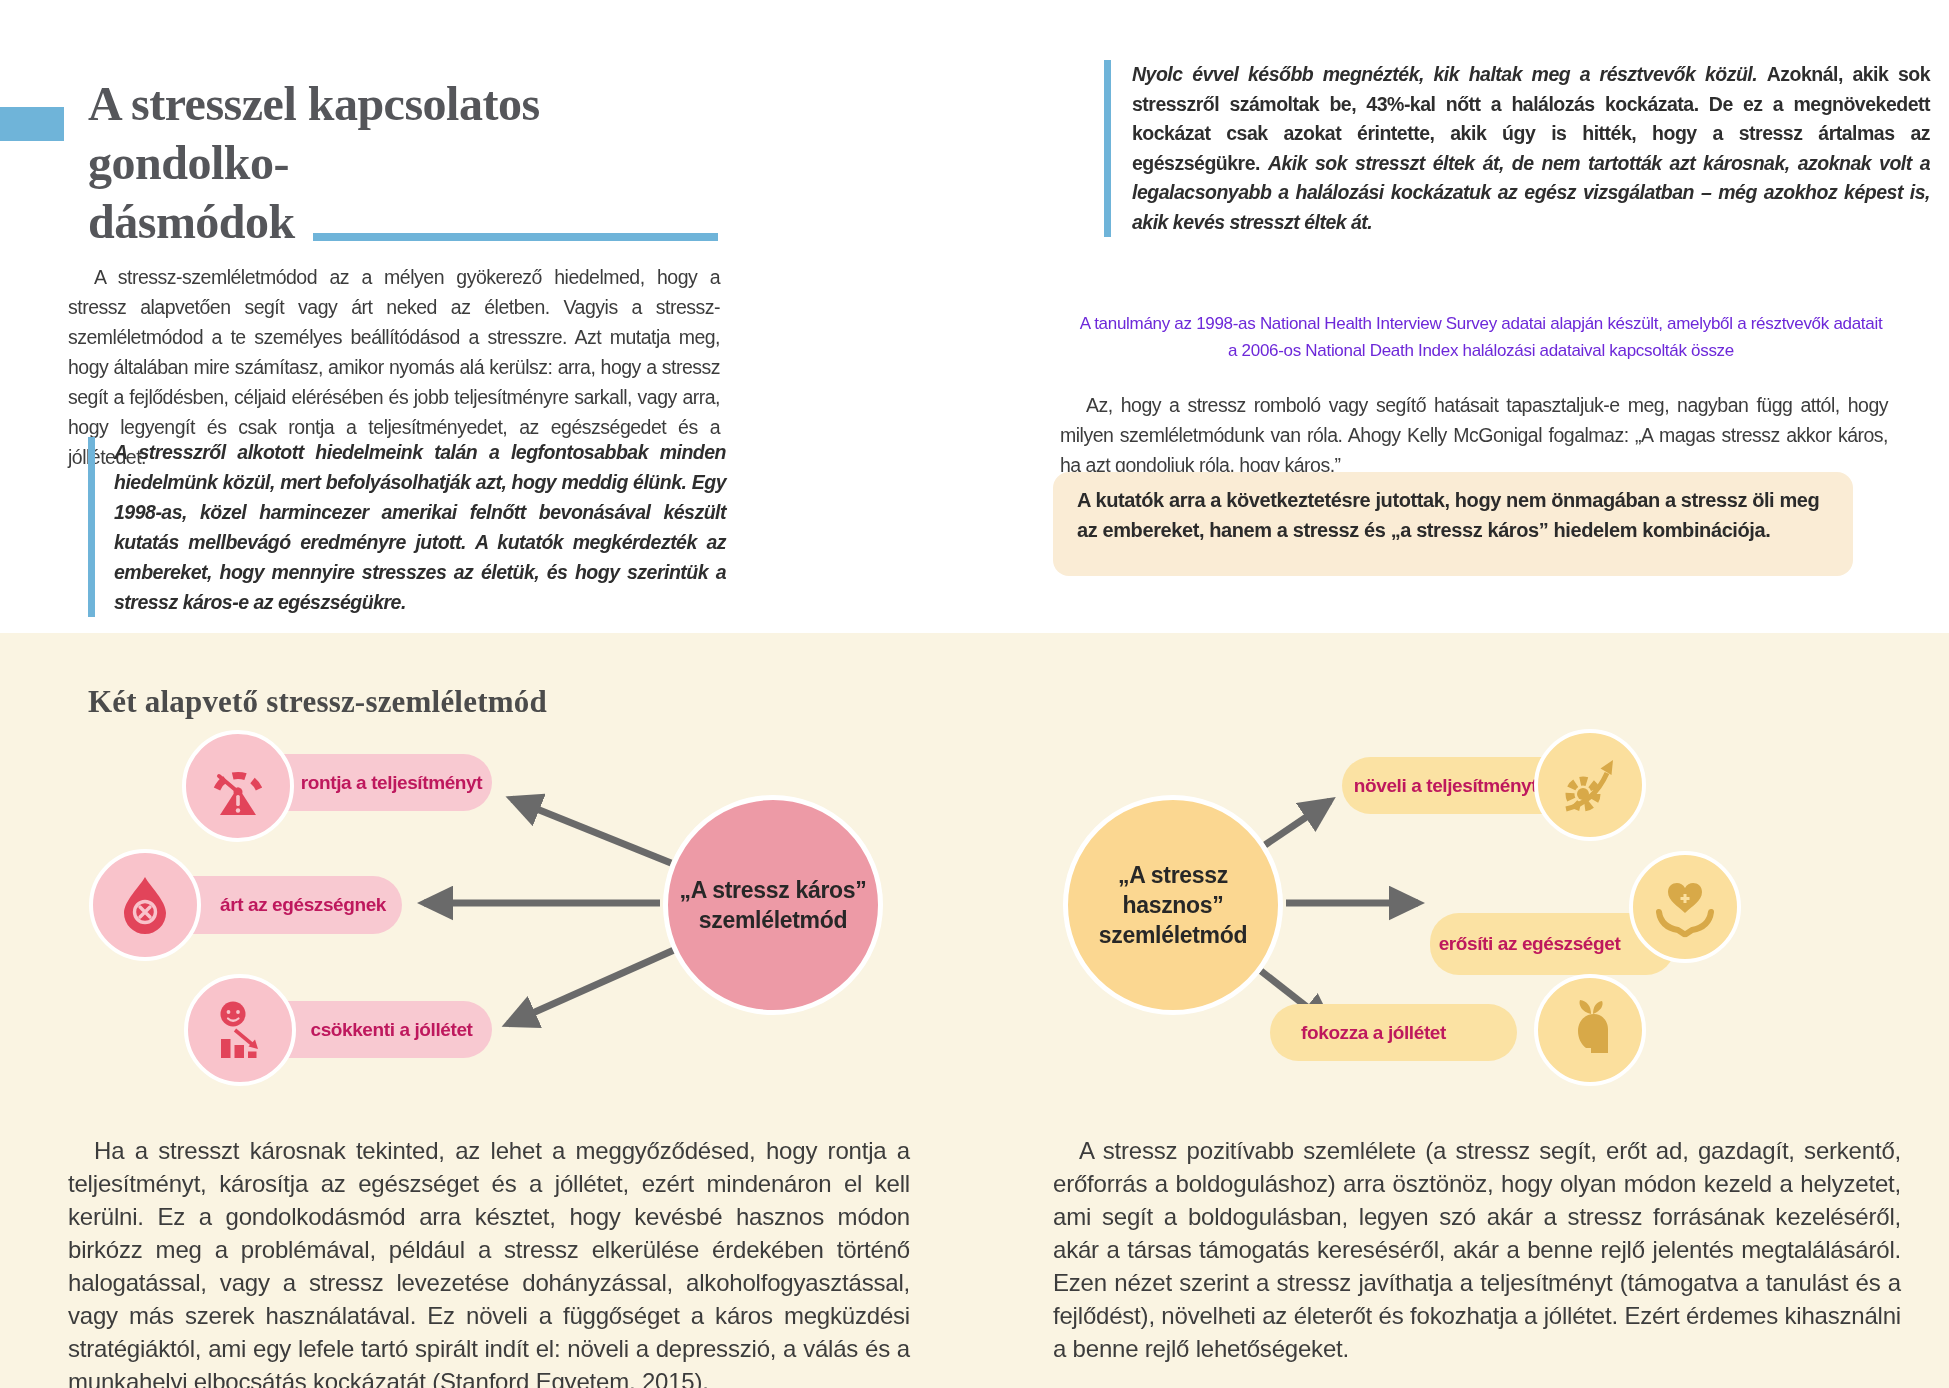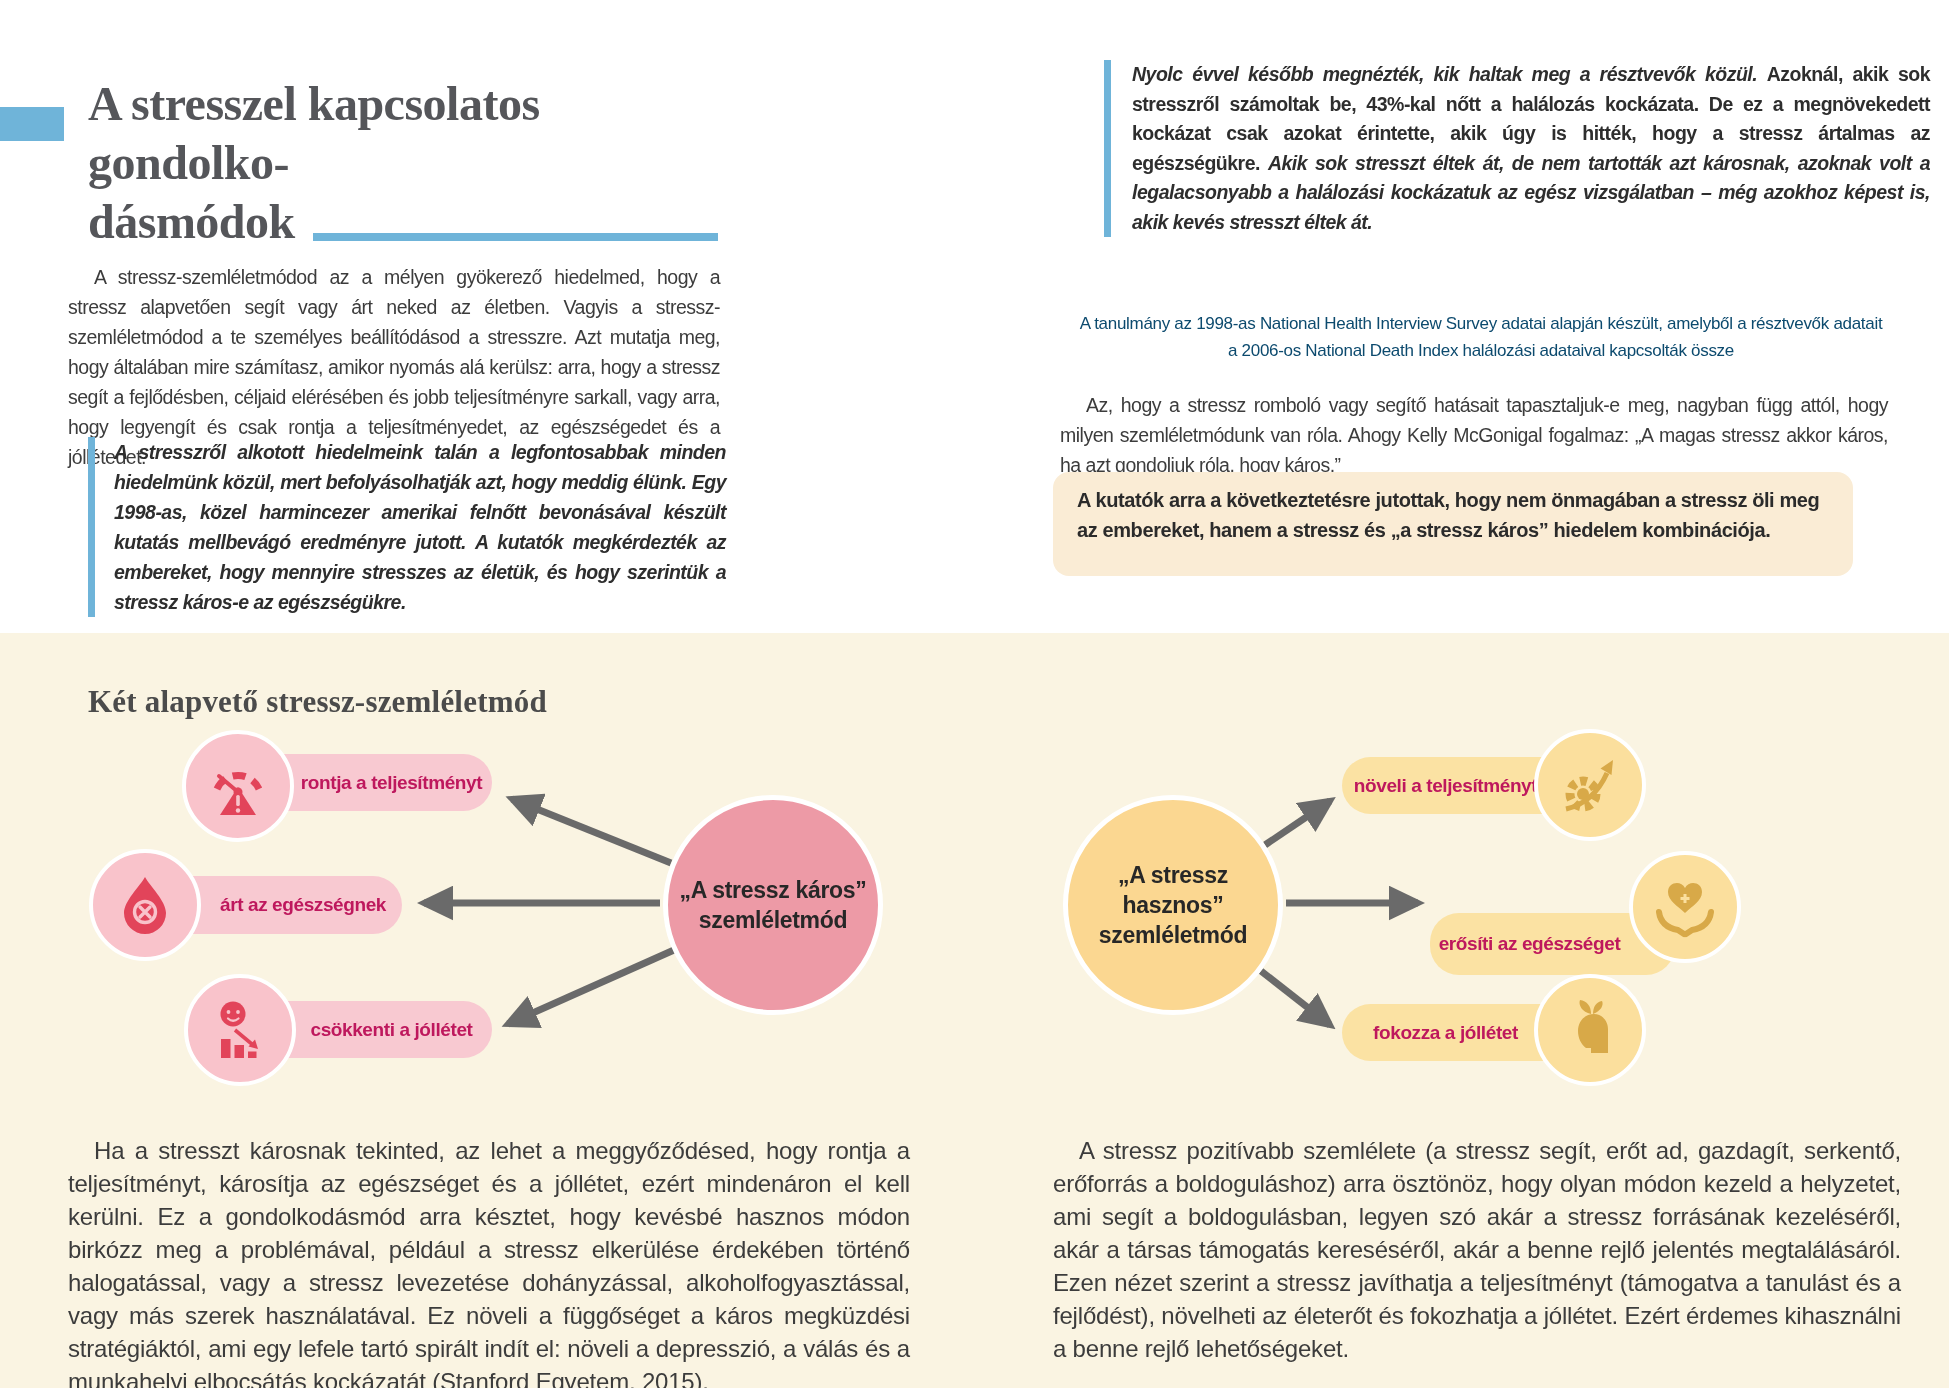--- a/index.html
+++ b/index.html
@@ -26,21 +26,21 @@
   .indent{text-indent:26px;}
   .intro{position:absolute;left:68px;top:242px;width:652px;}
 
   .quote{border-left:7px solid var(--accent,#6fb4d9);font-style:italic;font-weight:600;
     font-size:19.5px;line-height:30px;letter-spacing:-0.5px;text-align:justify;color:#2e2e2e;}
   .quote-left{position:absolute;left:88px;top:437px;width:612px;padding-left:19px;}
   .quote-right{position:absolute;left:1068px;top:60px;width:798px;padding-left:21px;line-height:29.5px;margin-left:36px;}
   .quote .rom{font-style:normal;}
 
   .study-caption{position:absolute;left:1075px;top:293px;width:812px;text-align:center;
-    font-size:17px;line-height:27px;letter-spacing:-0.3px;color:#0c4a6e;}
+    font-size:17px;line-height:27px;letter-spacing:-0.3px;color:#6d28d9;}
   .par-right{position:absolute;left:1060px;top:370px;width:828px;line-height:30px;}
   .conclusion-box{position:absolute;left:1053px;top:472px;width:752px;min-height:76px;
     background:var(--box-bg,#faecd5);border-radius:16px;padding:13px 24px 15px 24px;
     font-size:20px;line-height:30px;letter-spacing:-0.4px;font-weight:600;color:#2b2b2b;text-align:left;}
 
   
   .section-heading{position:absolute;left:88px;top:658px;font-family:"Liberation Serif",serif;
     font-weight:bold;font-size:31px;color:#4b4b4b;letter-spacing:0.2px;}
 
   .hub{position:absolute;width:220px;height:220px;border-radius:50%;border:5px solid #fff;
@@ -166,21 +166,21 @@
     <div>„A stressz hasznos”</div>
     <div>szemléletmód</div>
   </div>
 
   <div class="pill yellow" style="left:1342px;top:757px;width:247px;padding-right:40px;">
     <span>növeli a teljesítményt</span>
   </div>
   <div class="pill yellow" style="left:1430px;top:913px;width:245px;height:62px;padding-right:46px;">
     <span>erősíti az egészséget</span>
   </div>
-  <div class="pill yellow" style="left:1342px;top:1004px;width:247px;padding-right:40px;align-items:center;">
+  <div class="pill yellow" style="left:1270px;top:1004px;width:247px;padding-right:40px;align-items:center;">
     <span>fokozza a jóllétet</span>
   </div>
 
   <div class="icon-circle yellow" style="left:1534px;top:729px;">
     <svg viewBox="0 0 64 64">
       <circle cx="25" cy="41" r="13" fill="none" stroke="currentColor" stroke-width="9" stroke-dasharray="6.8 4.8"></circle>
       <circle cx="25" cy="41" r="6" fill="currentColor"></circle>
       <path d="M8 56 C26 52 40 40 49 20" fill="none" stroke="currentColor" stroke-width="5"></path>
       <path d="M55 7 L53.5 22 L42.5 15.5 Z" fill="currentColor"></path>
     </svg>

